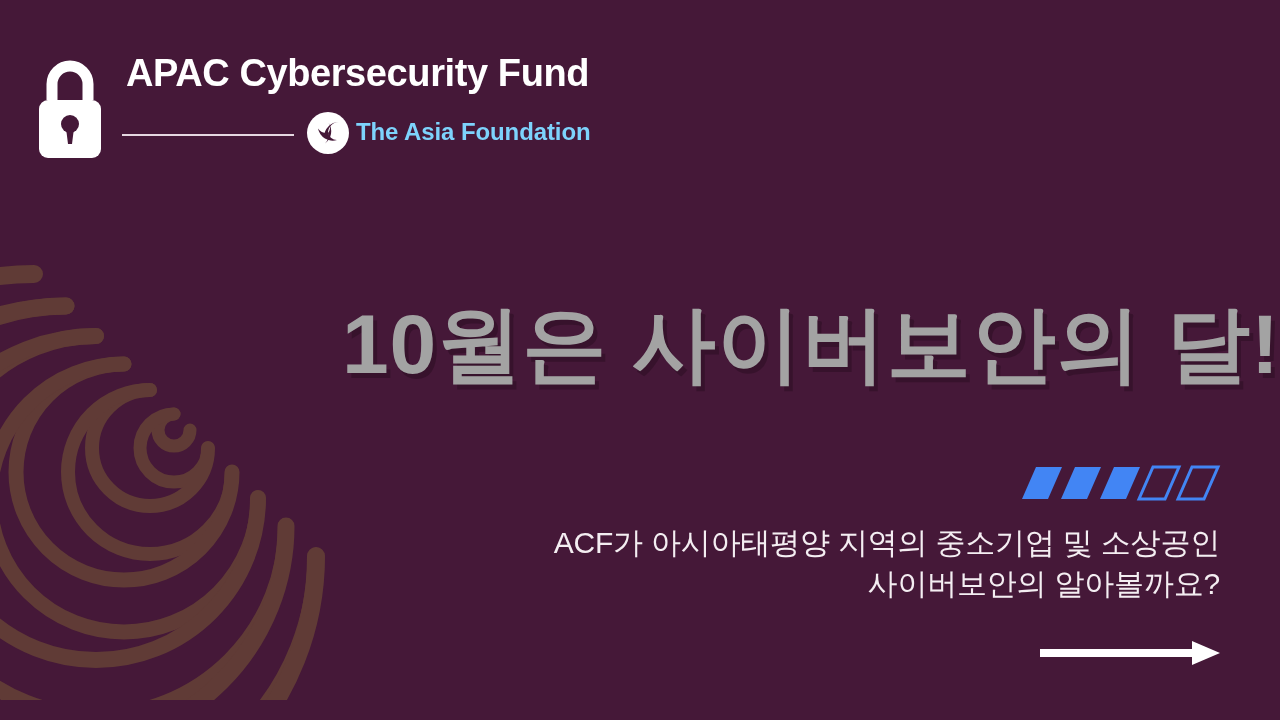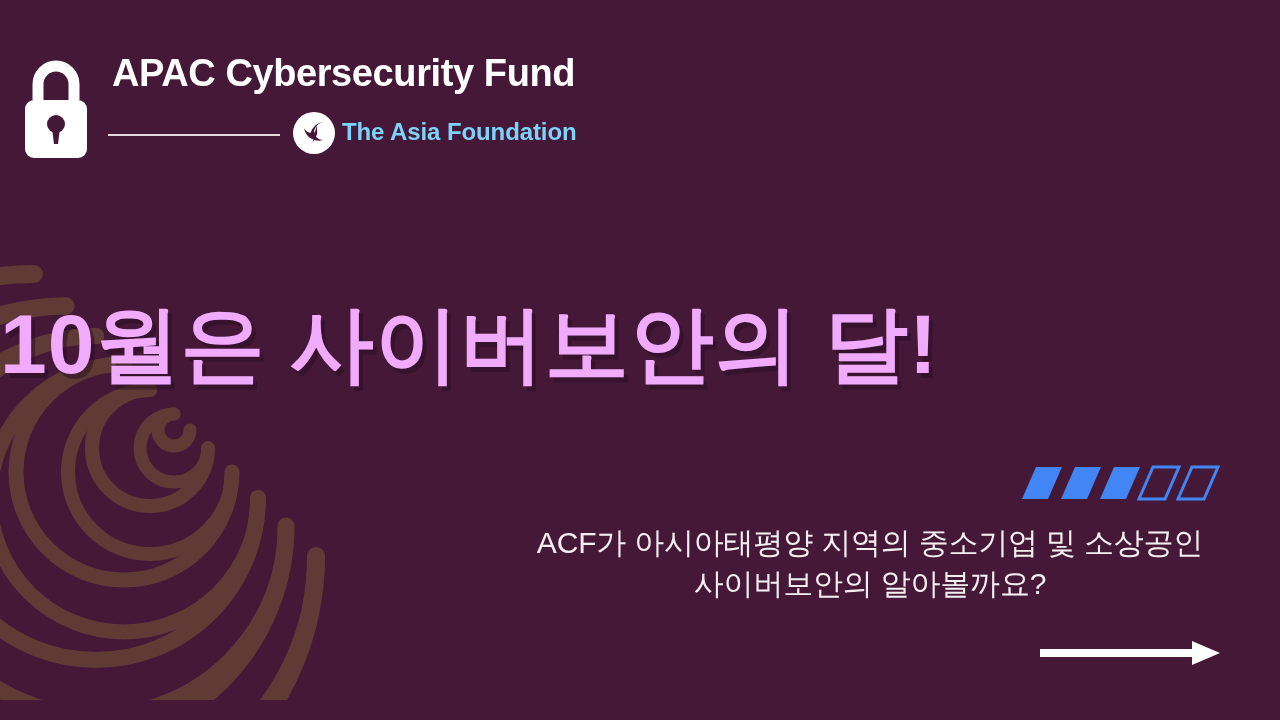--- a/index.html
+++ b/index.html
@@ -22,21 +22,21 @@
     left: -60px;
     top: 140px;
     width: 560px;
     height: 560px;
     pointer-events: none;
   }
 
   
   #logo-lockup {
     position: absolute;
-    left: 20px;
+    left: 34px;
     top: 50px;
     width: 580px;
     height: 115px;
   }
   #lock-icon {
     position: absolute;
     left: 0px;
     top: 4px;
     width: 72px;
     height: 108px;
@@ -76,45 +76,45 @@
     white-space: nowrap;
     letter-spacing: -0.1px;
   }
 
   
   #headline {
     position: absolute;
     left: 0;
     top: 288px;
     width: 1280px;
-    text-align: left;
+    text-align: right;
     font-size: 84px;
     font-weight: bold;
-    color: #f0abfc;
+    color: #a3a3a3;
     letter-spacing: 1px;
     white-space: nowrap;
     text-shadow: 4px 5px 0 rgba(44, 14, 34, 0.55);
   }
 
   
   #chevron-bars {
     position: absolute;
     left: 1022px;
     top: 465px;
     width: 200px;
     height: 36px;
   }
 
   
   #body-copy {
     position: absolute;
     right: 60px;
     top: 522px;
     width: 700px;
-    text-align: center;
+    text-align: right;
     font-size: 30px;
     line-height: 41px;
     color: #f4eef2;
     letter-spacing: -0.2px;
   }
   #body-copy .copy-line { display: block; white-space: nowrap; }
 
   
   #cta-arrow {
     position: absolute;

